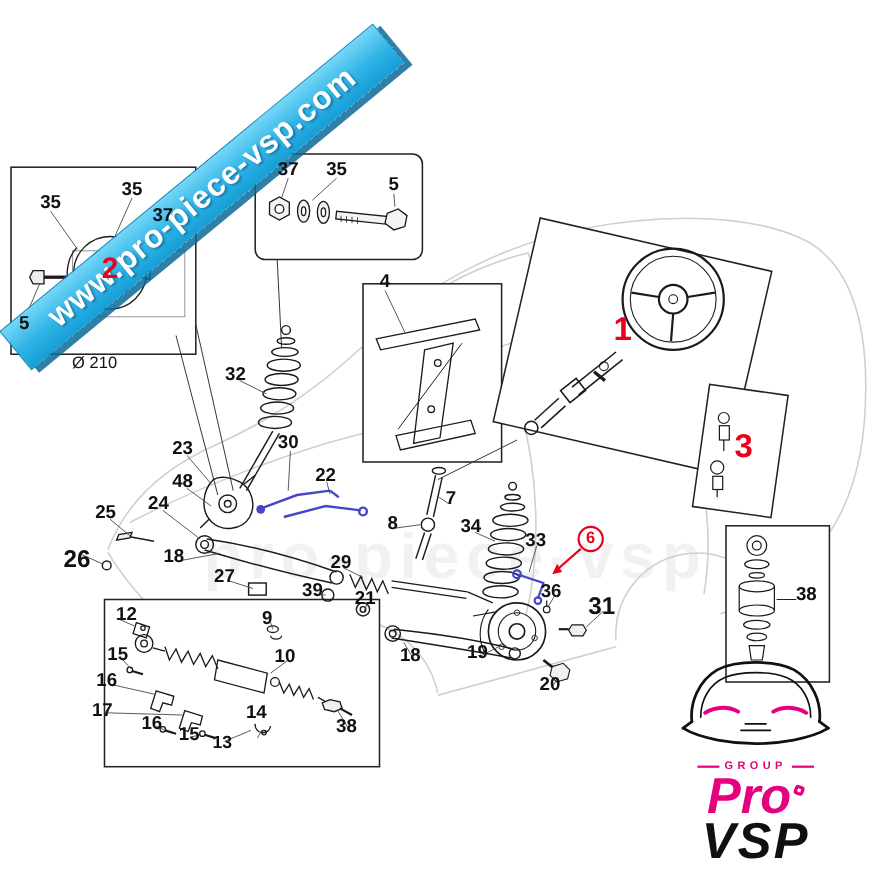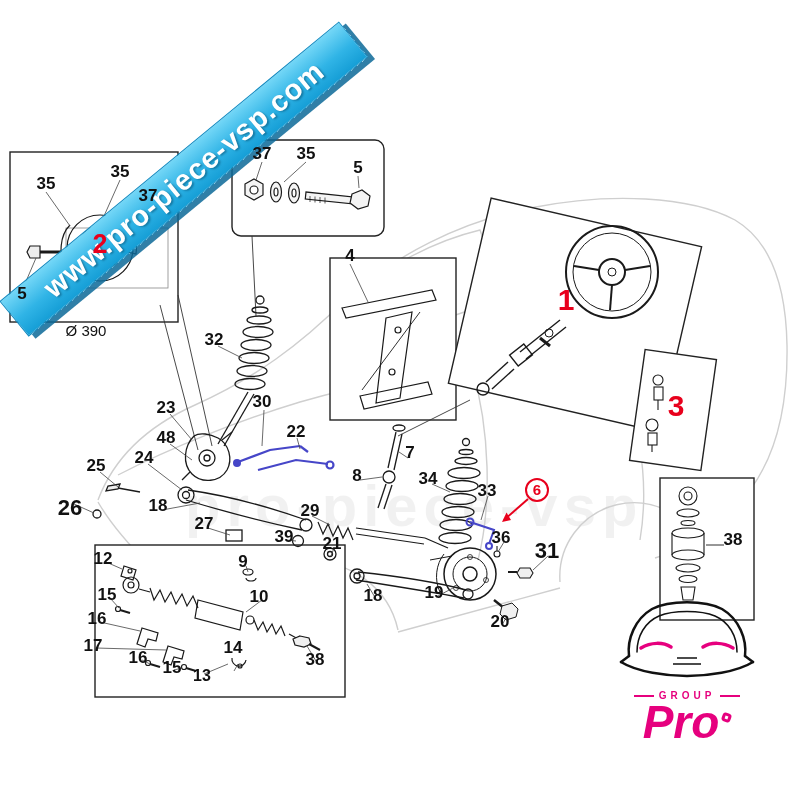--- a/index.html
+++ b/index.html
@@ -337,21 +337,21 @@
   <div class="watermark">
     <span>www.pro-piece-vsp.com</span>
   </div>
 
   <div id="callout-layer">
       <div class="callout" style="left: 46px; top: 184px; font-size: 17px;">35</div>
       <div class="callout" style="left: 120px; top: 172px; font-size: 17px;">35</div>
       <div class="callout" style="left: 148px; top: 196px; font-size: 17px;">37</div>
       <div class="callout red" style="left: 100px; top: 244px; font-size: 27px;">2</div>
       <div class="callout" style="left: 22px; top: 294px; font-size: 17px;">5</div>
-      <div class="callout normal" style="left: 86px; top: 330px; font-size: 15px;">Ø 390</div>
+      <div class="callout normal" style="left: 86px; top: 330px; font-size: 15px;">Ø 210</div>
       <div class="callout" style="left: 262px; top: 154px; font-size: 17px;">37</div>
       <div class="callout" style="left: 306px; top: 154px; font-size: 17px;">35</div>
       <div class="callout" style="left: 358px; top: 168px; font-size: 17px;">5</div>
       <div class="callout" style="left: 350px; top: 256px; font-size: 17px;">4</div>
       <div class="callout red" style="left: 566px; top: 300px; font-size: 30px;">1</div>
       <div class="callout red" style="left: 676px; top: 406px; font-size: 30px;">3</div>
       <div class="callout" style="left: 214px; top: 340px; font-size: 17px;">32</div>
       <div class="callout" style="left: 166px; top: 408px; font-size: 17px;">23</div>
       <div class="callout" style="left: 262px; top: 402px; font-size: 17px;">30</div>
       <div class="callout" style="left: 296px; top: 432px; font-size: 17px;">22</div>
@@ -368,21 +368,21 @@
       <div class="callout" style="left: 357px; top: 476px; font-size: 17px;">8</div>
       <div class="callout" style="left: 428px; top: 479px; font-size: 17px;">34</div>
       <div class="callout" style="left: 487px; top: 491px; font-size: 17px;">33</div>
       <div class="callout red circled" style="left: 537px; top: 490px; font-size: 15px;">6</div>
       <div class="callout" style="left: 501px; top: 538px; font-size: 17px;">36</div>
       <div class="callout" style="left: 547px; top: 551px; font-size: 22px;">31</div>
       <div class="callout" style="left: 373px; top: 596px; font-size: 17px;">18</div>
       <div class="callout" style="left: 434px; top: 593px; font-size: 17px;">19</div>
       <div class="callout" style="left: 500px; top: 622px; font-size: 17px;">20</div>
       <div class="callout" style="left: 733px; top: 540px; font-size: 17px;">38</div>
-      <div class="callout" style="left: 103px; top: 559px; font-size: 17px;">12</div>
+      <div class="callout" style="left: 115px; top: 559px; font-size: 17px;">12</div>
       <div class="callout" style="left: 243px; top: 562px; font-size: 17px;">9</div>
       <div class="callout" style="left: 259px; top: 597px; font-size: 17px; text-align: center;">10</div>
       <div class="callout" style="left: 107px; top: 595px; font-size: 17px;">15</div>
       <div class="callout" style="left: 97px; top: 619px; font-size: 17px;">16</div>
       <div class="callout" style="left: 93px; top: 646px; font-size: 17px;">17</div>
       <div class="callout" style="left: 138px; top: 658px; font-size: 17px;">16</div>
       <div class="callout" style="left: 172px; top: 668px; font-size: 17px;">15</div>
       <div class="callout" style="left: 202px; top: 676px; font-size: 16px;">13</div>
       <div class="callout" style="left: 233px; top: 648px; font-size: 17px;">14</div>
       <div class="callout" style="left: 315px; top: 660px; font-size: 17px;">38</div>
@@ -405,15 +405,16 @@
       </g>
     </svg>
     <div class="logo-group">
       <i class="gline"></i>
       <span>GROUP</span>
       <i class="gline"></i>
     </div>
     <div class="logo-pro">
       <span>Pro</span><span class="bolt"></span>
     </div>
+    <div class="logo-vsp">VSP</div>
   </div>
 
 </div>
 
 </body></html>

